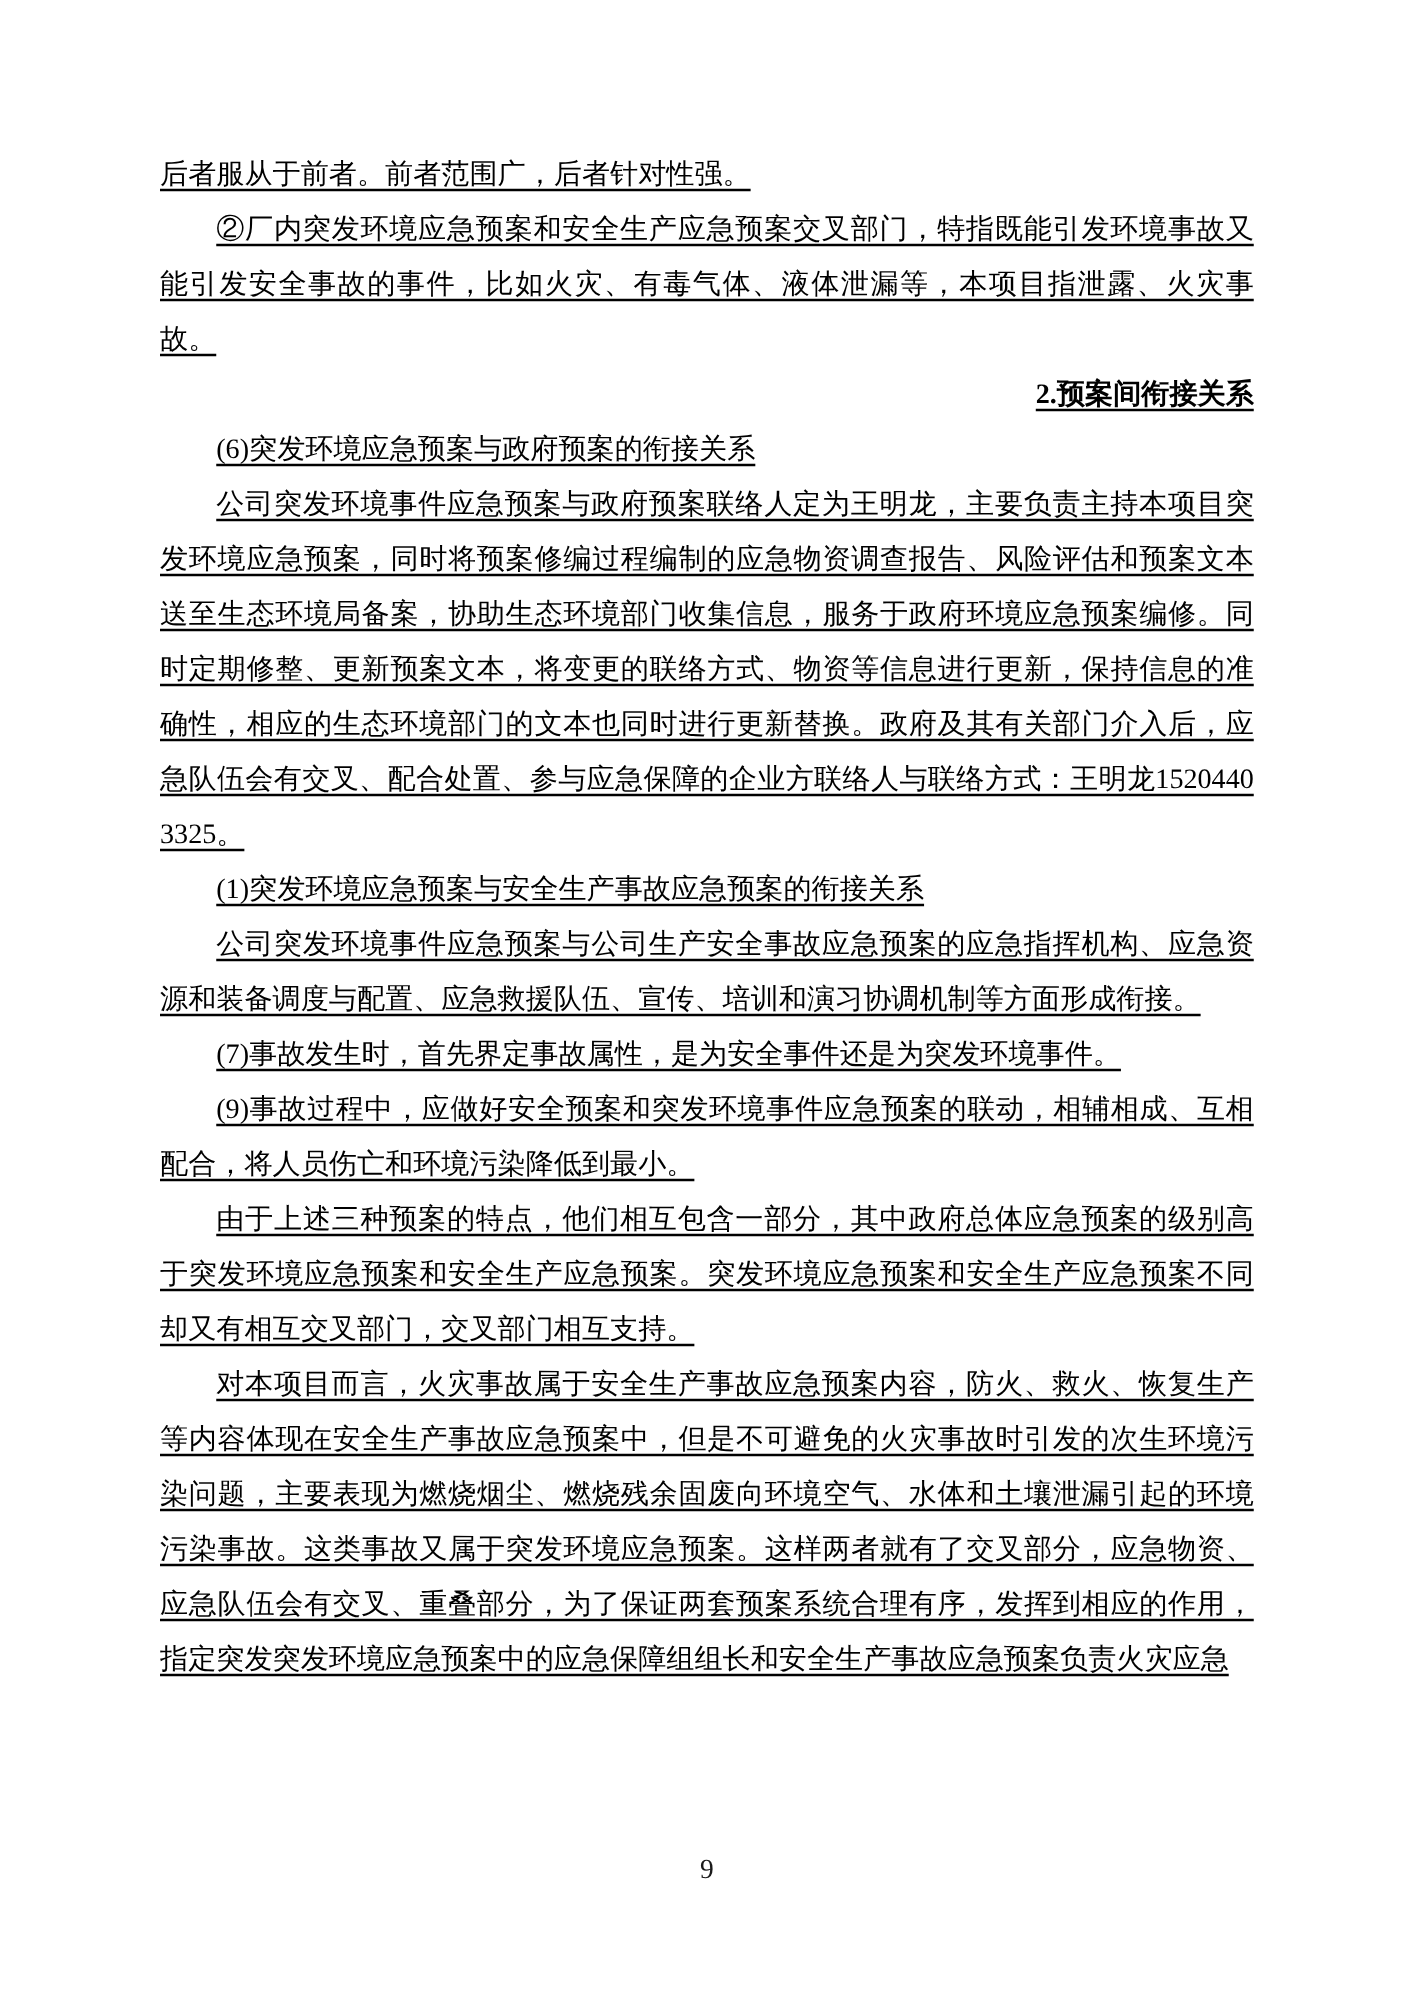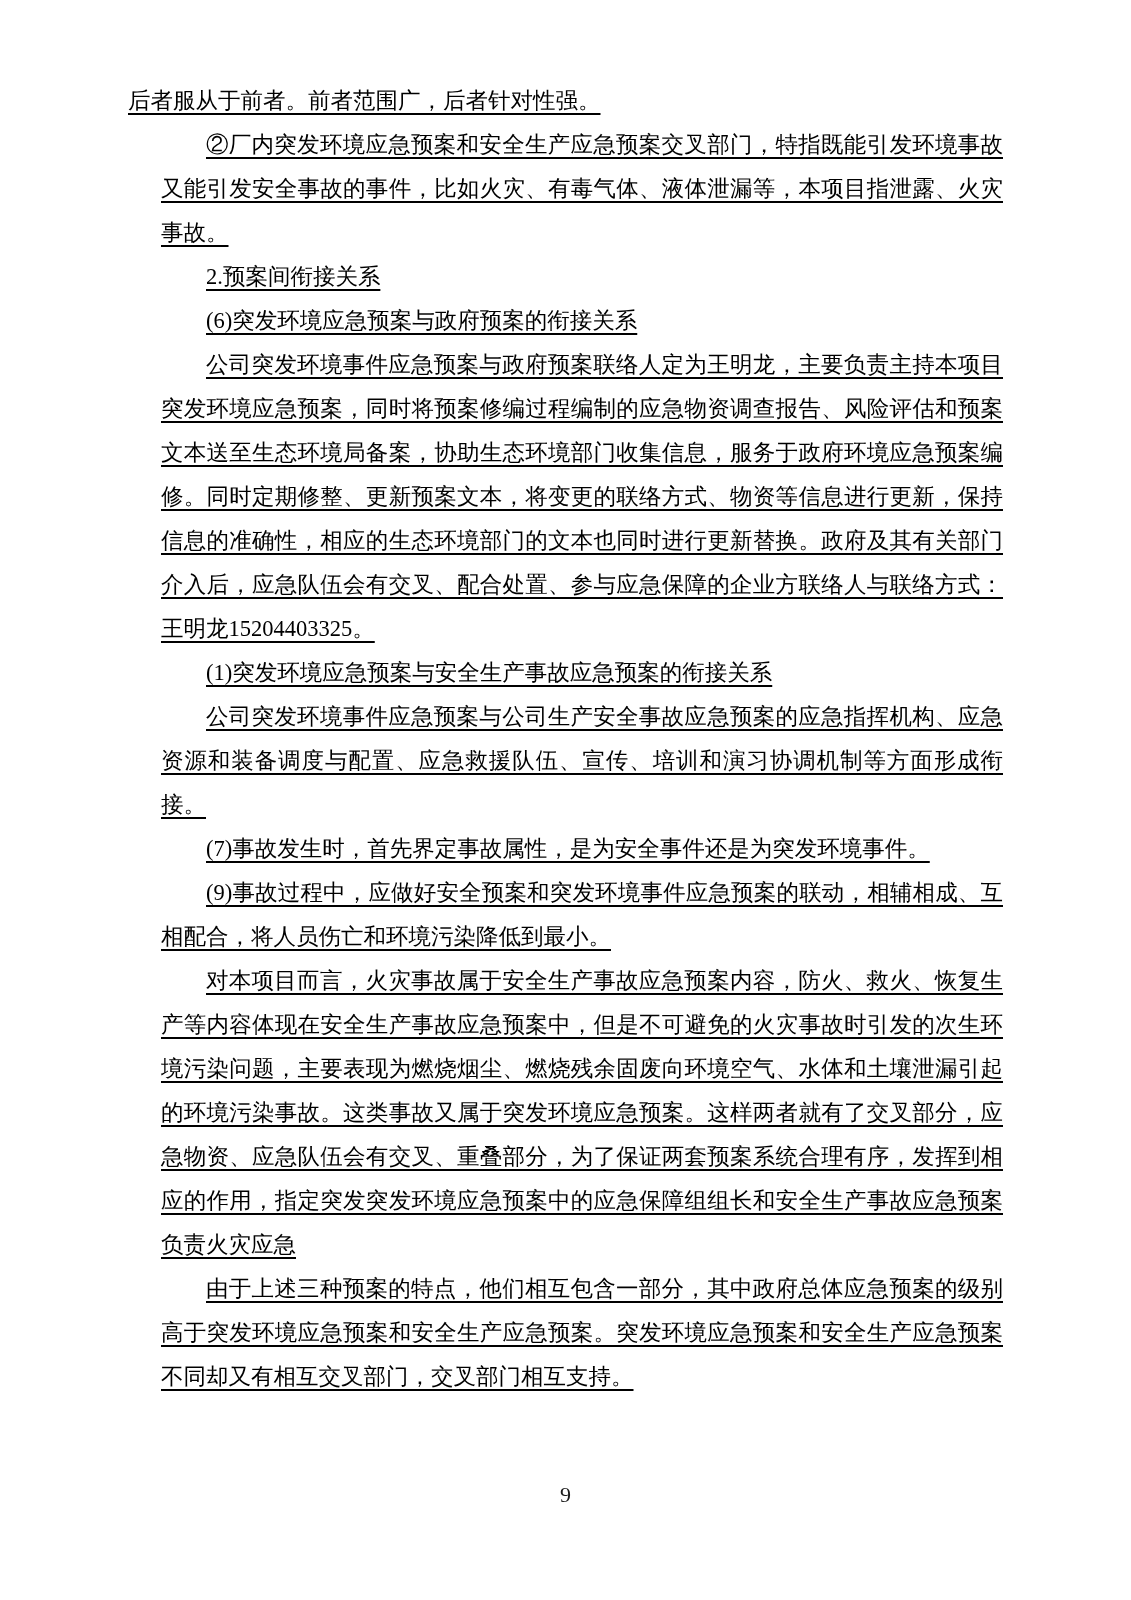--- a/index.html
+++ b/index.html
@@ -6,43 +6,42 @@
     margin: 0;
     padding: 0;
     background: #ffffff;
   }
   .doc-page {
     position: relative;
     width: 1131px;
     height: 1600px;
     background: #ffffff;
     box-sizing: border-box;
-    padding: 79px 128px 0 128px;
+    padding: 117px 128px 0 128px;
     font-family: "Liberation Serif", "DejaVu Serif", serif;
     color: #000000;
     overflow: hidden;
   }
   .doc-body p {
     margin: 0;
     font-size: 22.5px;
     line-height: 44px;
     text-align: justify;
     text-justify: inter-ideograph;
     text-decoration: underline;
     text-decoration-thickness: 1.5px;
     text-underline-offset: 5px;
     word-break: break-all;
   }
   .doc-body p.indent {
     text-indent: 2em;
-    margin-left: 33px;
   }
   .doc-body p.heading {
-    font-weight: normal;
-    text-align: left;
+    font-weight: bold;
+    text-align: right;
   }
   .page-footer {
     position: absolute;
     left: 0;
     top: 1480px;
     width: 100%;
     text-align: center;
     font-size: 22px;
     line-height: 30px;
     color: #1a1a1a;
@@ -56,17 +55,17 @@
   <div class="doc-body">
     <p>后者服从于前者。前者范围广，后者针对性强。</p>
     <p class="indent">②厂内突发环境应急预案和安全生产应急预案交叉部门，特指既能引发环境事故又能引发安全事故的事件，比如火灾、有毒气体、液体泄漏等，本项目指泄露、火灾事故。</p>
     <p class="indent heading">2.预案间衔接关系</p>
     <p class="indent">(6)突发环境应急预案与政府预案的衔接关系</p>
     <p class="indent">公司突发环境事件应急预案与政府预案联络人定为王明龙，主要负责主持本项目突发环境应急预案，同时将预案修编过程编制的应急物资调查报告、风险评估和预案文本送至生态环境局备案，协助生态环境部门收集信息，服务于政府环境应急预案编修。同时定期修整、更新预案文本，将变更的联络方式、物资等信息进行更新，保持信息的准确性，相应的生态环境部门的文本也同时进行更新替换。政府及其有关部门介入后，应急队伍会有交叉、配合处置、参与应急保障的企业方联络人与联络方式：王明龙15204403325。</p>
     <p class="indent">(1)突发环境应急预案与安全生产事故应急预案的衔接关系</p>
     <p class="indent">公司突发环境事件应急预案与公司生产安全事故应急预案的应急指挥机构、应急资源和装备调度与配置、应急救援队伍、宣传、培训和演习协调机制等方面形成衔接。</p>
     <p class="indent">(7)事故发生时，首先界定事故属性，是为安全事件还是为突发环境事件。</p>
     <p class="indent">(9)事故过程中，应做好安全预案和突发环境事件应急预案的联动，相辅相成、互相配合，将人员伤亡和环境污染降低到最小。</p>
+    <p class="indent">由于上述三种预案的特点，他们相互包含一部分，其中政府总体应急预案的级别高于突发环境应急预案和安全生产应急预案。突发环境应急预案和安全生产应急预案不同却又有相互交叉部门，交叉部门相互支持。</p>
     <p class="indent">对本项目而言，火灾事故属于安全生产事故应急预案内容，防火、救火、恢复生产等内容体现在安全生产事故应急预案中，但是不可避免的火灾事故时引发的次生环境污染问题，主要表现为燃烧烟尘、燃烧残余固废向环境空气、水体和土壤泄漏引起的环境污染事故。这类事故又属于突发环境应急预案。这样两者就有了交叉部分，应急物资、应急队伍会有交叉、重叠部分，为了保证两套预案系统合理有序，发挥到相应的作用，指定突发突发环境应急预案中的应急保障组组长和安全生产事故应急预案负责火灾应急</p>
-    <p class="indent">由于上述三种预案的特点，他们相互包含一部分，其中政府总体应急预案的级别高于突发环境应急预案和安全生产应急预案。突发环境应急预案和安全生产应急预案不同却又有相互交叉部门，交叉部门相互支持。</p>
   </div>
   <div class="page-footer">9</div>
 </div>
 
 </body></html>

